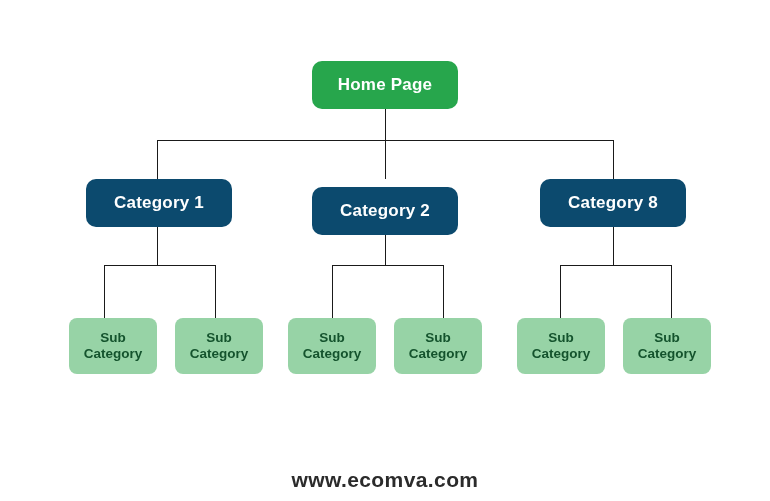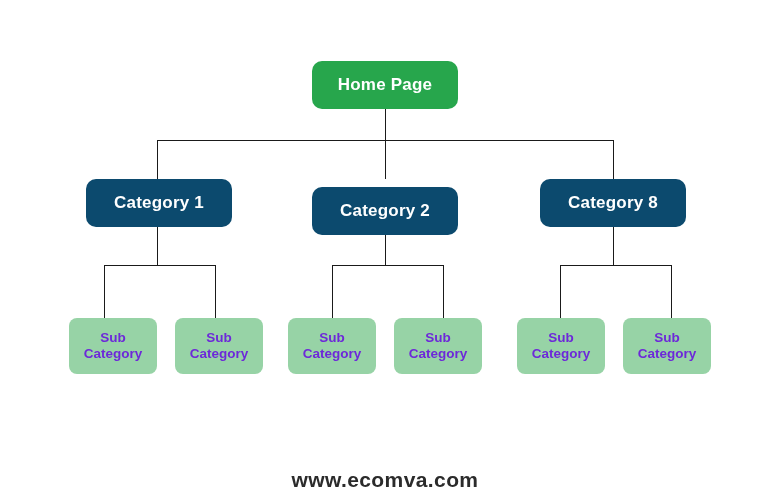--- a/index.html
+++ b/index.html
@@ -58,21 +58,21 @@
     color: #ffffff;
     font-size: 17px;
     font-weight: bold;
     letter-spacing: 0.2px;
   }
 
   .node-sub {
     width: 88px;
     height: 56px;
     background: #97d3a6;
-    color: #6d28d9;
+    color: #14532d;
     font-size: 13.5px;
     font-weight: bold;
     border-radius: 8px;
     padding: 4px 4px;
   }
   .node-sub .sub-label {
     display: block;
     white-space: pre-line;
   }
 

